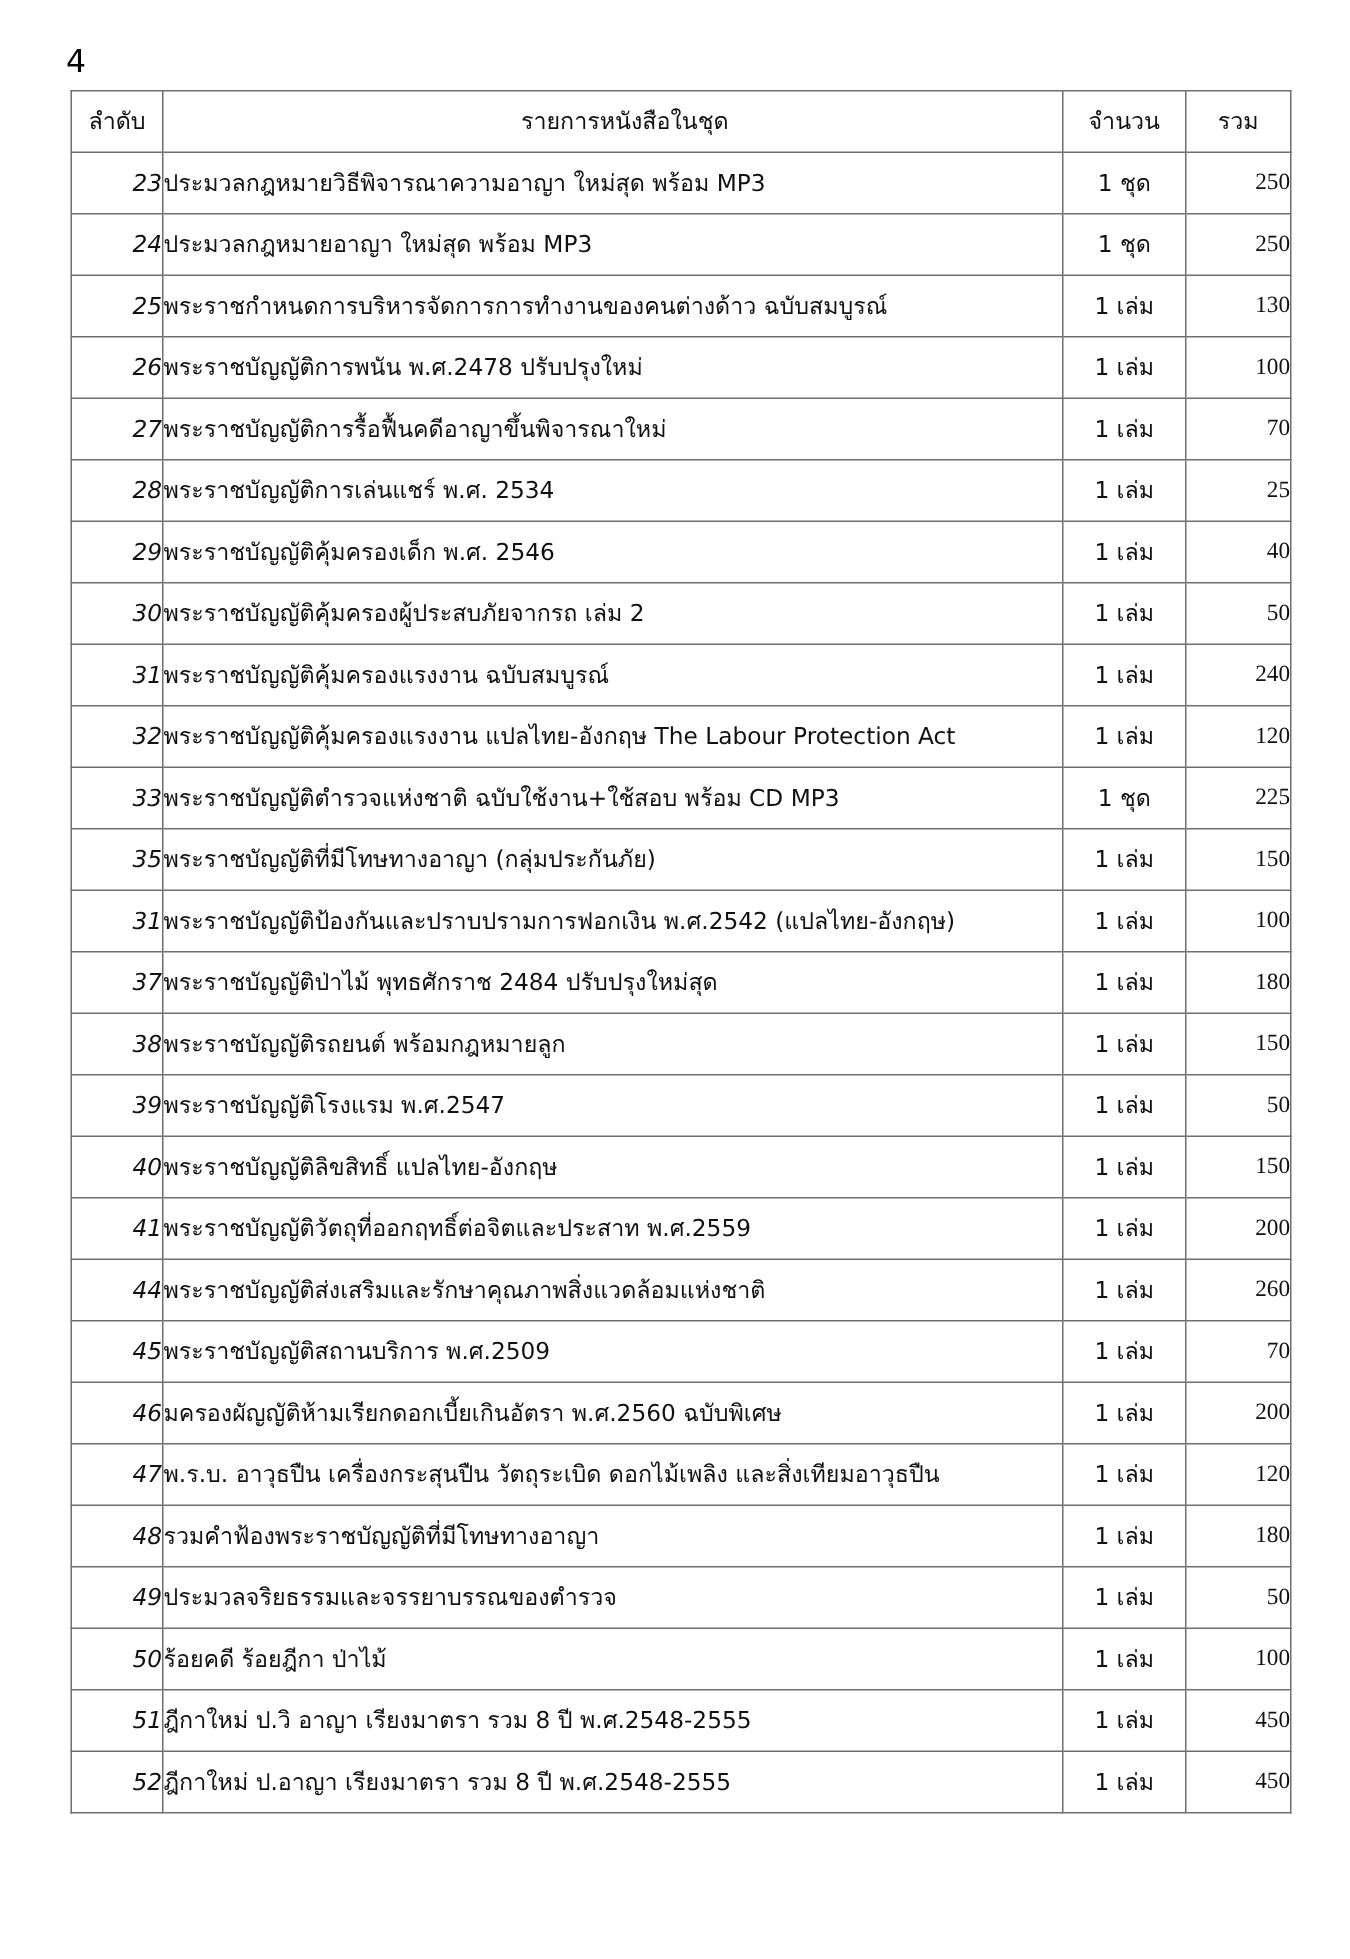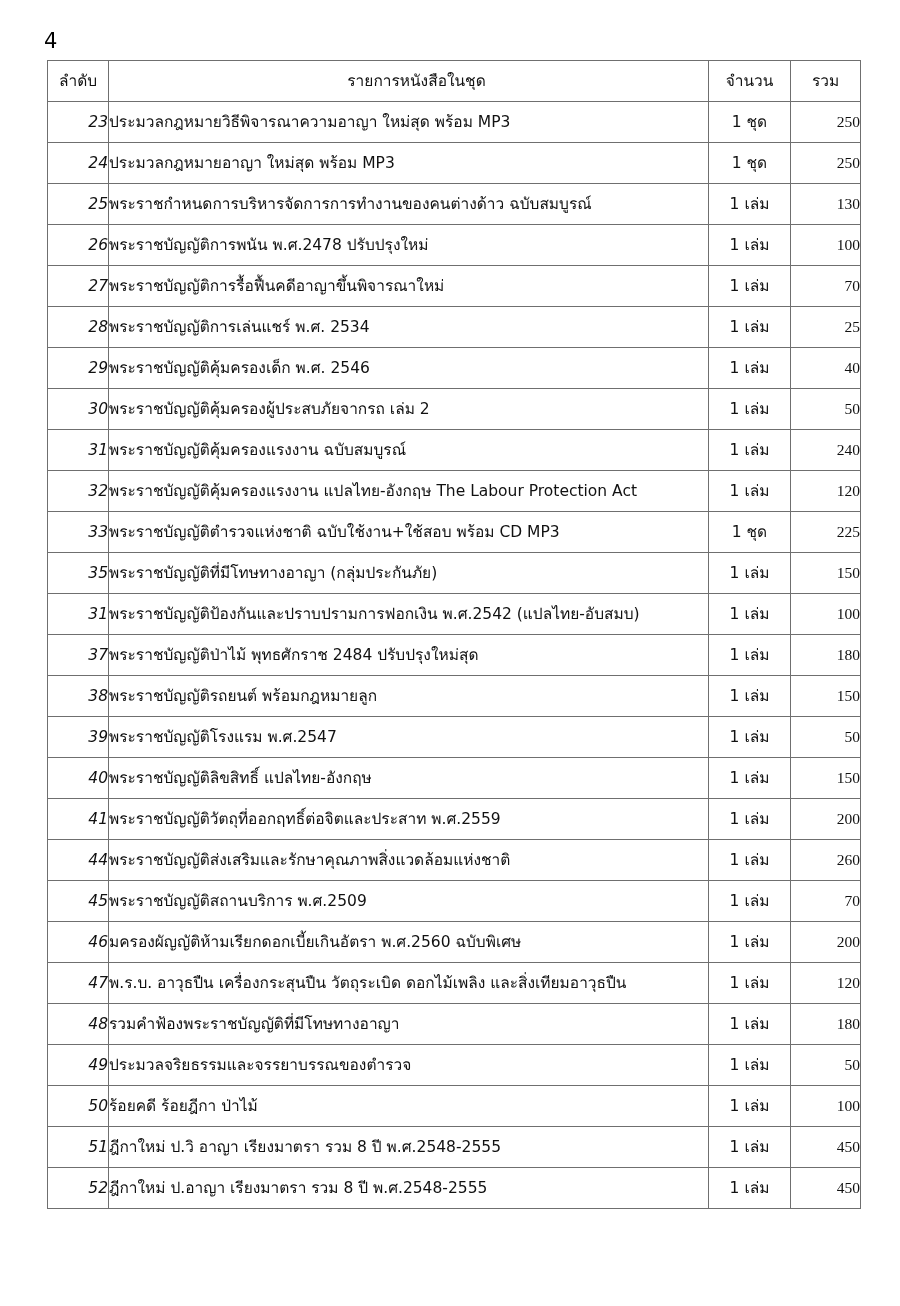--- a/index.html
+++ b/index.html
@@ -190,21 +190,21 @@
             <td class="cell-total">225</td>
           </tr>
           <tr>
             <td class="cell-no">35</td>
             <td class="cell-title">พระราชบัญญัติที่มีโทษทางอาญา (กลุ่มประกันภัย)</td>
             <td class="cell-qty">1 เล่ม</td>
             <td class="cell-total">150</td>
           </tr>
           <tr>
             <td class="cell-no">31</td>
-            <td class="cell-title">พระราชบัญญัติป้องกันและปราบปรามการฟอกเงิน พ.ศ.2542   (แปลไทย-อับสมบ)</td>
+            <td class="cell-title">พระราชบัญญัติป้องกันและปราบปรามการฟอกเงิน พ.ศ.2542   (แปลไทย-อังกฤษ)</td>
             <td class="cell-qty">1 เล่ม</td>
             <td class="cell-total">100</td>
           </tr>
           <tr>
             <td class="cell-no">37</td>
             <td class="cell-title">พระราชบัญญัติป่าไม้ พุทธศักราช 2484  ปรับปรุงใหม่สุด</td>
             <td class="cell-qty">1 เล่ม</td>
             <td class="cell-total">180</td>
           </tr>
           <tr>

